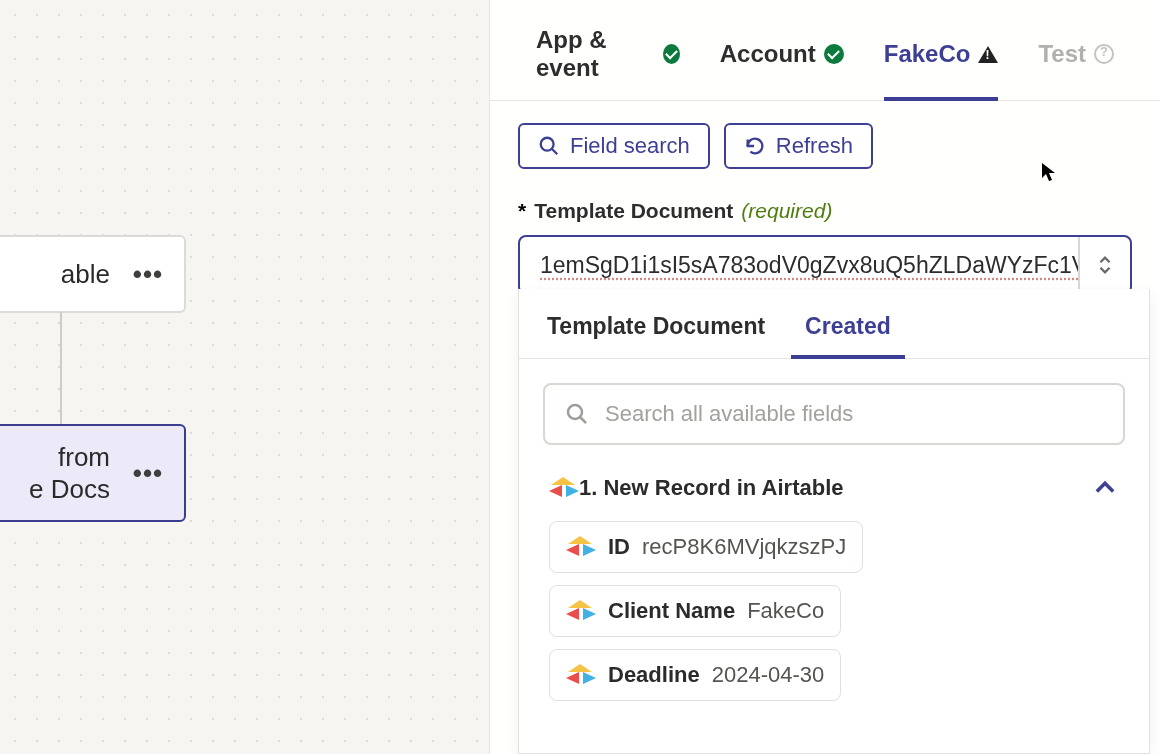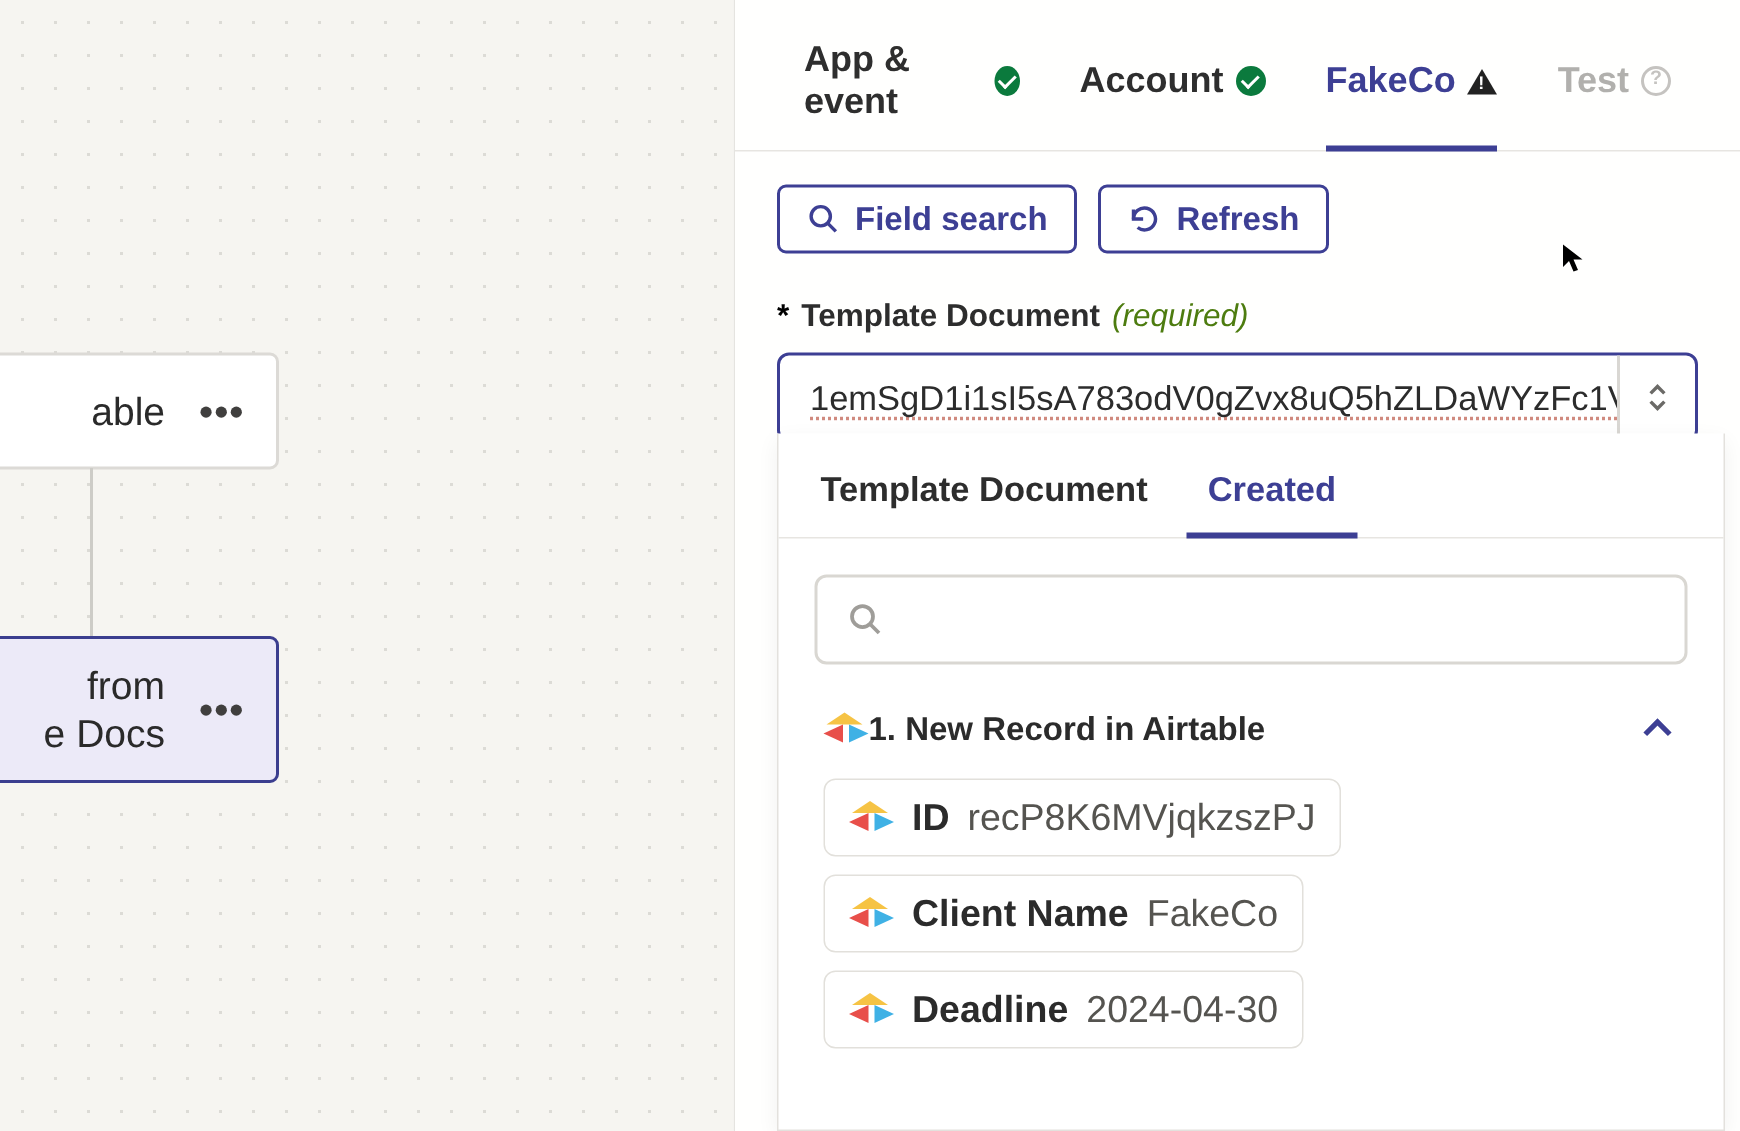--- a/index.html
+++ b/index.html
@@ -40,21 +40,21 @@
   .status-warn { width: 0; height: 0; border-left: 10px solid transparent; border-right: 10px solid transparent; border-bottom: 17px solid #222; position: relative; }
   .status-warn::after { content: "!"; position: absolute; left: -3px; top: 2px; color: #fff; font-size: 12px; font-weight: 800; }
   .status-dim { width: 20px; height: 20px; border: 2px solid #c5c3c0; border-radius: 50%; position: relative; }
   .status-dim::after { content: "?"; position: absolute; left: 4px; top: -2px; color: #c5c3c0; font-size: 13px; font-weight: 700; }
 
   .panel-body { padding: 22px 28px 0 28px; position: relative; flex: 1; }
 
   .pill-row { display: flex; gap: 14px; }
   .pill-btn {
     display: inline-flex; align-items: center; gap: 10px; border: 2px solid #3d3f94; color: #3d3f94;
-    background: #fff; border-radius: 6px; padding: 8px 18px; font-size: 22px; font-weight: 700; cursor: pointer;
+    background: #fff; border-radius: 6px; padding: 8px 18px; font-size: 22px; font-weight: 400; cursor: pointer;
   }
   .pill-btn .ico { width: 22px; height: 22px; display: inline-block; }
 
   .field-label { margin-top: 30px; font-size: 21px; display: flex; align-items: center; gap: 8px; }
   .field-label .req-star { font-weight: 700; }
   .field-label .name { font-weight: 700; color: #2d2d2d; }
   .field-label .hint { color: #4d7c0f; font-style: italic; }
 
   .field-input {
     margin-top: 12px; display: flex; border: 2.5px solid #3d3f94; border-radius: 8px; height: 60px; background: #fff;
@@ -84,21 +84,21 @@
   .search-box input { border: none; outline: none; font-size: 22px; flex: 1; color: #333; background: transparent; }
   .search-box input::placeholder { color: #a3a19d; }
 
   .source-row { display: flex; align-items: center; gap: 0; margin: 28px 6px 18px 6px; }
   .source-title { font-size: 22px; font-weight: 700; color: #2b2b2b; flex: 1; }
   .chevron-up { color: #3d3f94; cursor: pointer; }
 
   .chips { display: flex; flex-direction: column; gap: 12px; align-items: flex-start; padding: 0 6px; }
   .chip {
     display: inline-flex; align-items: center; gap: 12px; border: 1.5px solid #e2e0db; border-radius: 8px;
-    padding: 10px 16px; font-size: 25px; cursor: pointer; background: #fff;
+    padding: 10px 16px; font-size: 22px; cursor: pointer; background: #fff;
   }
   .chip .k { font-weight: 700; color: #2b2b2b; }
   .chip .v { color: #555450; }
 
   
   .airtable-ico { width: 30px; height: 30px; position: relative; display: inline-block; flex: 0 0 30px; }
   .airtable-ico .t1 { position:absolute; left:2px; top:4px; width:0;height:0;border-left:12px solid transparent;border-right:12px solid transparent;border-bottom:8px solid #f6c344; }
   .airtable-ico .t2 { position:absolute; left:0; top:12px; width:0;height:0;border-top:6px solid transparent;border-bottom:6px solid transparent;border-right:13px solid #e84f4a; }
   .airtable-ico .t3 { position:absolute; right:0; top:12px; width:0;height:0;border-top:6px solid transparent;border-bottom:6px solid transparent;border-left:13px solid #3fb1e5; }
 
@@ -189,20 +189,21 @@
         <div class="pop-tab active">Created</div>
       </div>
       <div class="pop-body">
         <div class="search-box">
           <span>
             <svg viewBox="0 0 24 24" width="24" height="24" fill="none" stroke="#9f9d99" stroke-width="2.5">
                 <circle cx="10" cy="10" r="7"></circle>
                 <line x1="15" y1="15" x2="21" y2="21"></line>
               </svg>
           </span>
+          <input type="text" placeholder="Search all available fields" style="">
         </div>
 
         <div class="source-row">
           <span class="airtable-ico">
               <span class="t1"></span>
               <span class="t2"></span>
               <span class="t3"></span>
             </span>
           <span class="source-title">1. New Record in Airtable</span>
           <span class="chevron-up">

